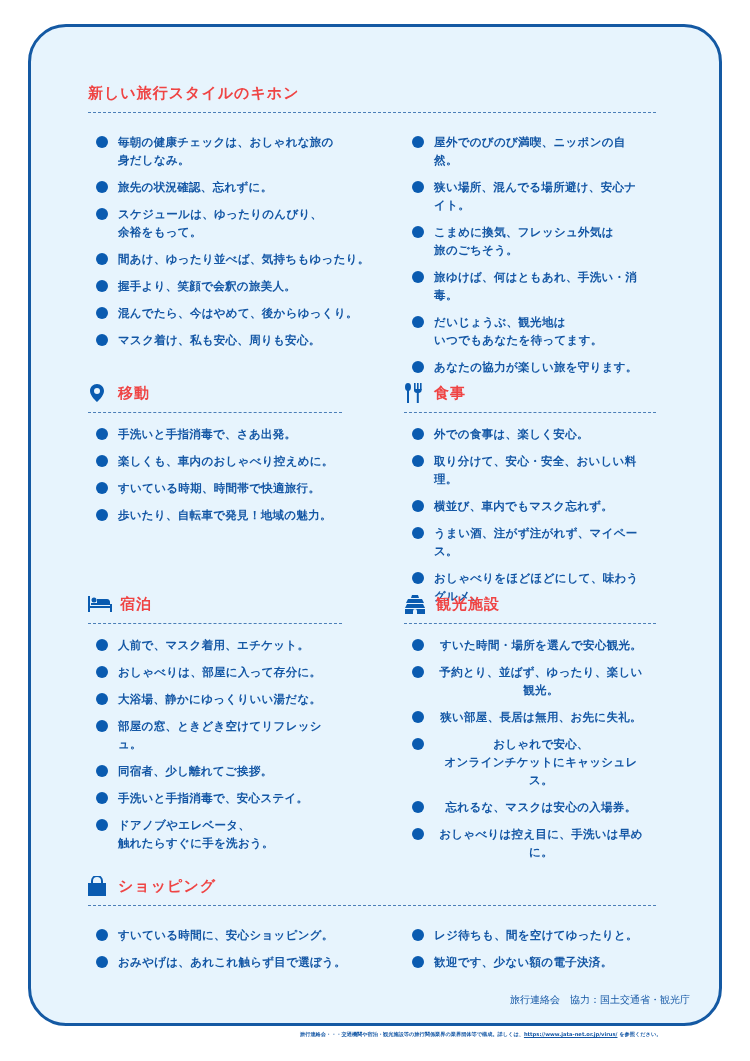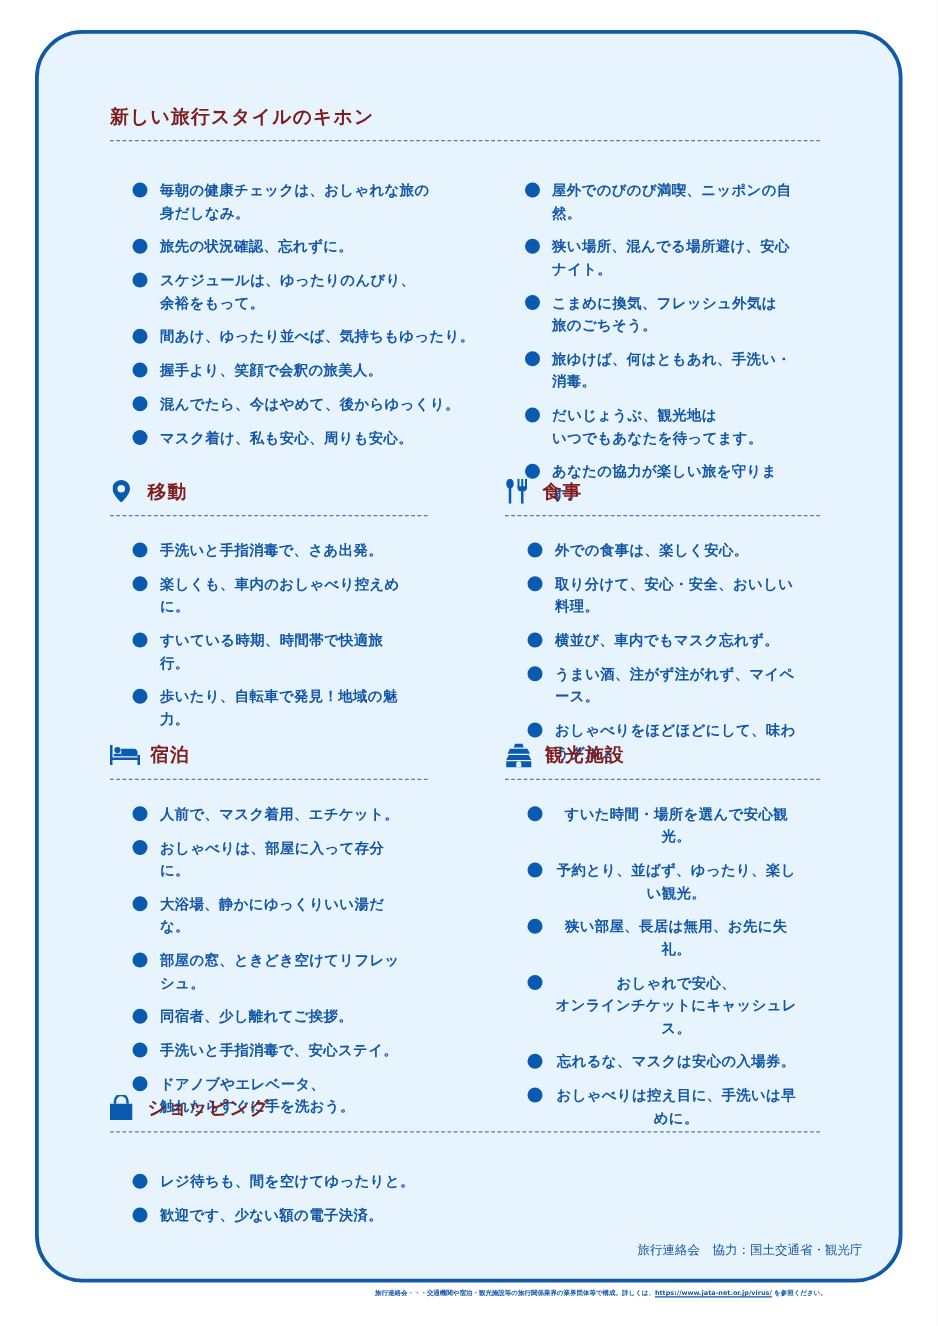--- a/index.html
+++ b/index.html
@@ -6,26 +6,26 @@
   body {
     width:750px; height:1061px; background:#ffffff; position:relative; overflow:hidden;
     font-family:"DejaVu Sans", "Liberation Sans", sans-serif; color:#1457a5;
   }
   .card {
     position:absolute; left:28px; top:24px; width:688px; height:996px;
     border:3px solid #1459a3; border-radius:38px; background:#e7f4fd;
   }
   .section { position:absolute; }
   .sec-title {
-    display:flex; align-items:center; font-weight:bold; font-size:15px; color:#7f1d1d;
+    display:flex; align-items:center; font-weight:bold; font-size:15px; color:#ef4444;
     letter-spacing:1px; height:22px;
   }
   .sec-title .icon { width:18px; height:20px; margin-right:12px; display:inline-flex; align-items:center; justify-content:center; }
   .dash { border-top:1.5px dashed #4c7fb8; margin-top:8px; margin-bottom:12px; }
-  ul { list-style:none; margin:18px; padding:0; }
+  ul { list-style:none; margin:8px; padding:0; }
   li {
     position:relative; padding-left:22px; font-size:11.5px; font-weight:bold; line-height:18px;
     margin-bottom:9px; color:#1457a5; letter-spacing:0.3px;
   }
   li::before {
     content:""; position:absolute; left:0; top:3px; width:12px; height:12px; border-radius:50%; background:#0a5bb0;
   }
   .two-col { display:flex; }
   .credit { position:absolute; right:60px; top:993px; font-size:10px; font-weight:normal; color:#1457a5; }
   .footnote { position:absolute; left:300px; top:1031px; font-size:5.2px; font-weight:bold; color:#1457a5; white-space:nowrap; }
@@ -159,20 +159,24 @@
     <span class="icon">
       <svg width="18" height="20" viewBox="0 0 18 20">
           <path d="M4 7V5a5 5 0 0110 0v2" stroke="#0a5bb0" stroke-width="2" fill="none"></path>
           <rect x="0" y="7" width="18" height="13" fill="#0a5bb0"></rect>
         </svg>
     </span>
     <span>ショッピング</span>
   </div>
   <div class="dash"></div>
   <div class="two-col">
+    <ul style="width:318px;">
+        <li>すいている時間に、安心ショッピング。</li>
+        <li>おみやげは、あれこれ触らず目で選ぼう。</li>
+      </ul>
     <ul style="width:250px;">
         <li>レジ待ちも、間を空けてゆったりと。</li>
         <li>歓迎です、少ない額の電子決済。</li>
       </ul>
   </div>
 </div>
 
 <div class="credit">旅行連絡会　協力：国土交通省・観光庁</div>
 
 <div class="footnote">

